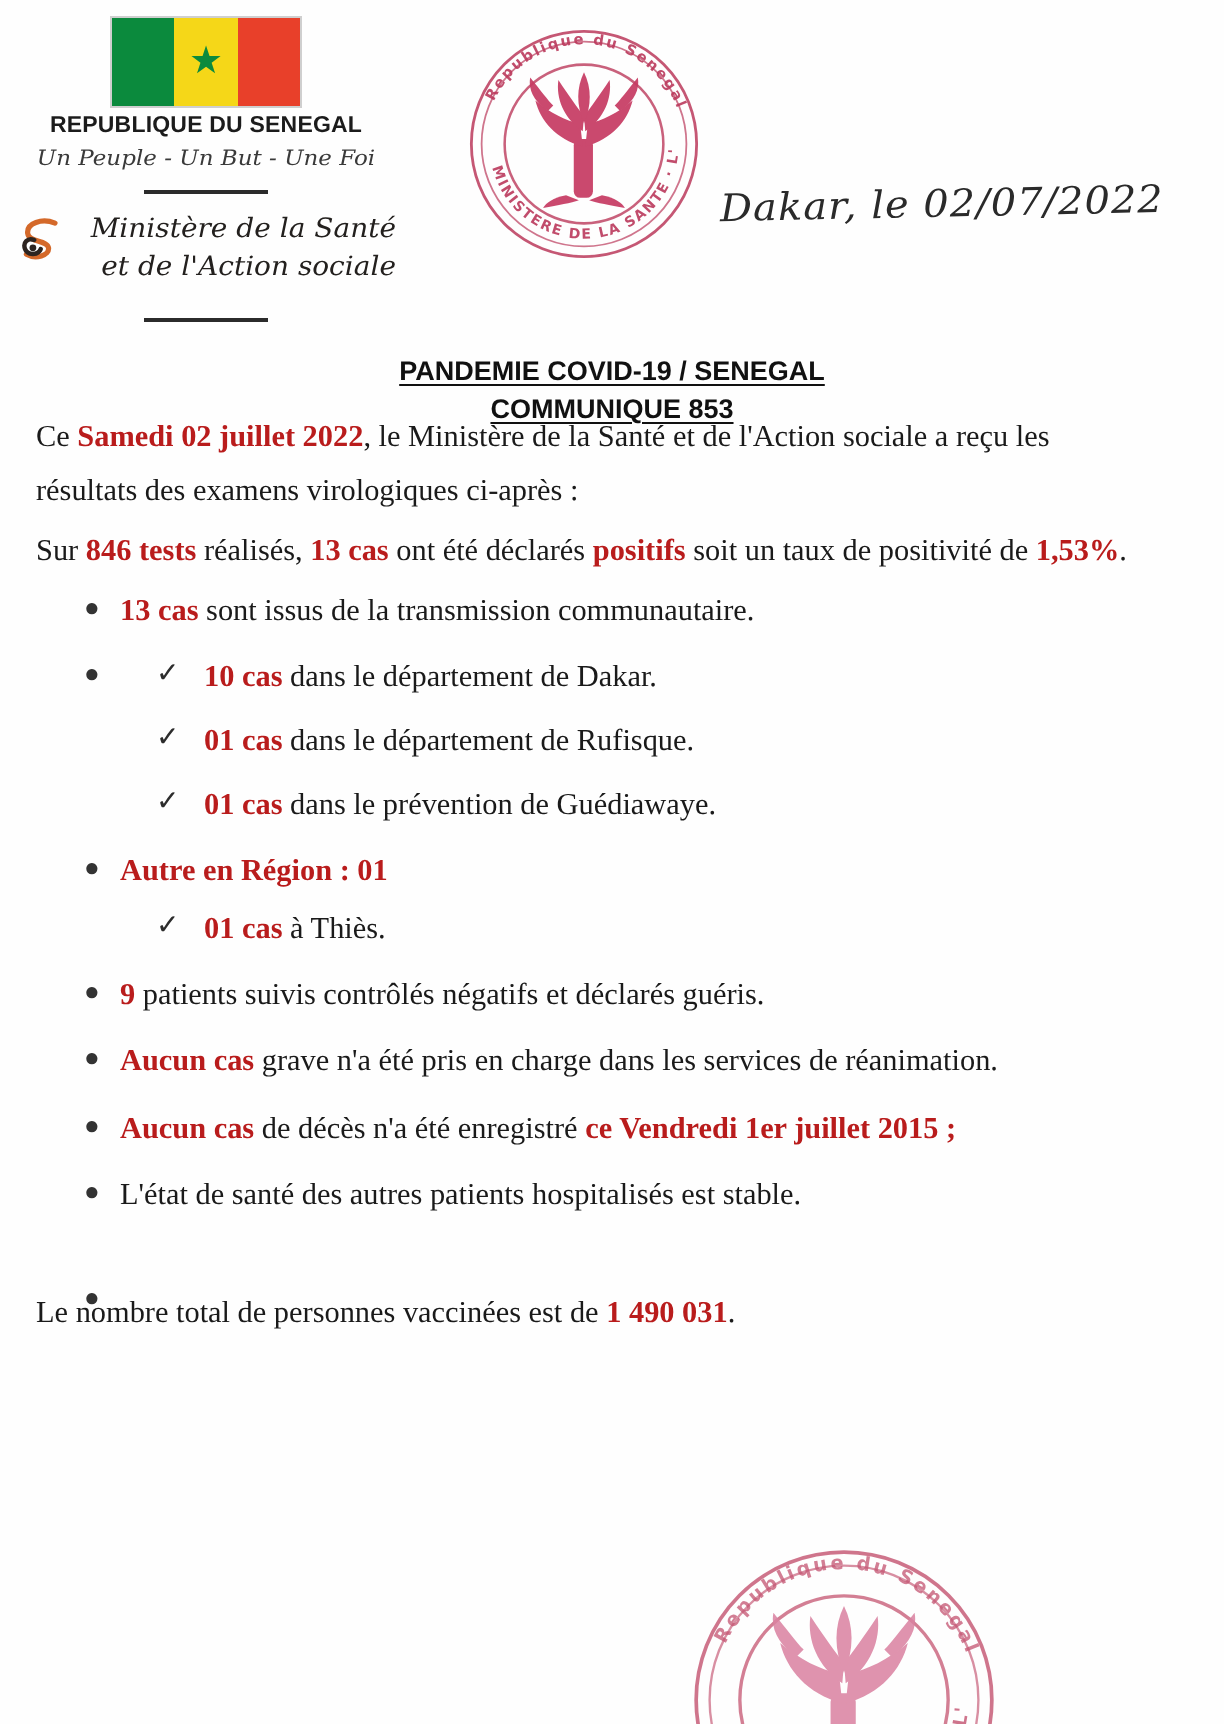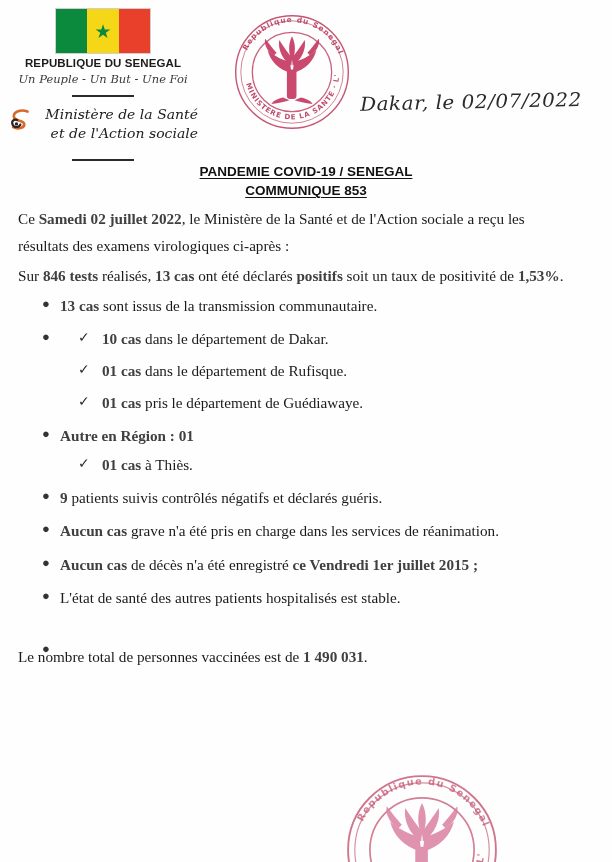--- a/index.html
+++ b/index.html
@@ -126,21 +126,21 @@
     color: #2a2a2a;
     letter-spacing: 0.5px;
     white-space: nowrap;
     transform: rotate(-1.2deg) scaleY(0.95);
     transform-origin: left center;
   }
 
   
   #title-block {
     position: absolute;
-    top: 162px;
+    top: 176px;
     left: 0;
     width: 612px;
     text-align: center;
     font-family: "Liberation Sans", "DejaVu Sans", sans-serif;
     font-weight: bold;
     font-size: 13.5px;
     line-height: 1.42;
     color: #111;
   }
   #title-block .t-line {
@@ -158,21 +158,21 @@
     left: 18px;
     width: 560px;
     font-size: 15.2px;
     line-height: 1.78;
     color: #1a1a1a;
   }
   p.para {
     margin: 0 0 3px 0;
     text-align: left;
   }
-  b, strong { font-weight: bold; color: #404040; }
+  b, strong { font-weight: bold; color: #b91c1c; }
 
   ul.bullets {
     list-style: none;
     margin: 2px 0 0 0;
     padding: 0;
   }
   ul.bullets > li.bullet {
     position: relative;
     padding-left: 42px;
     margin-bottom: 6px;
@@ -306,21 +306,21 @@
           <li class="check">
             <span class="tick">✓</span>
             <b>10 cas</b><span> dans le département de Dakar.</span>
           </li>
           <li class="check">
             <span class="tick">✓</span>
             <b>01 cas</b><span> dans le département de Rufisque.</span>
           </li>
           <li class="check">
             <span class="tick">✓</span>
-            <b>01 cas</b><span> pris le département de Guédiawaye.</span>
+            <b>01 cas</b><span> dans le prévention de Guédiawaye.</span>
           </li>
         </ul>
       </li>
 
       <li class="bullet">
         <span class="dot">●</span>
         <b>Autre en Région : 01</b>
         <ul class="checks sub-group">
           <li class="check">
             <span class="tick">✓</span>

